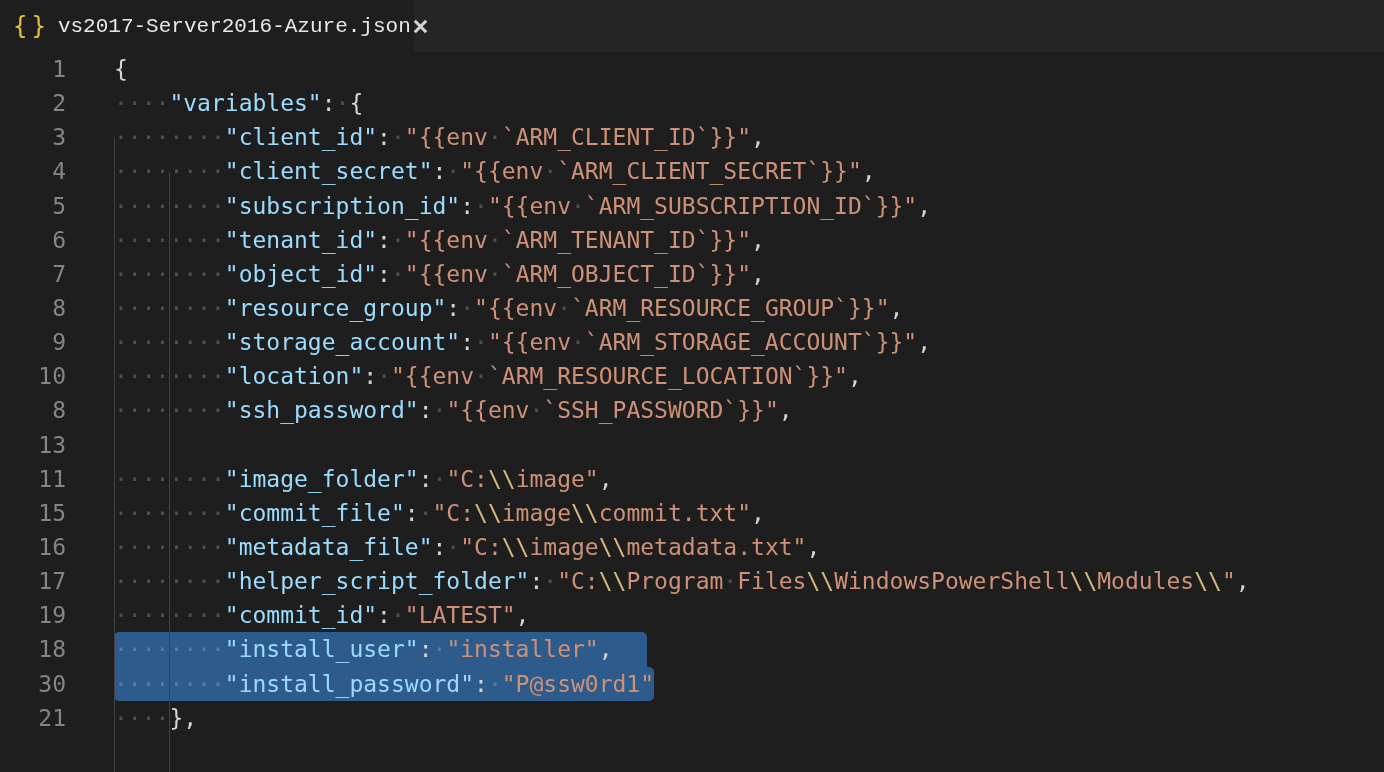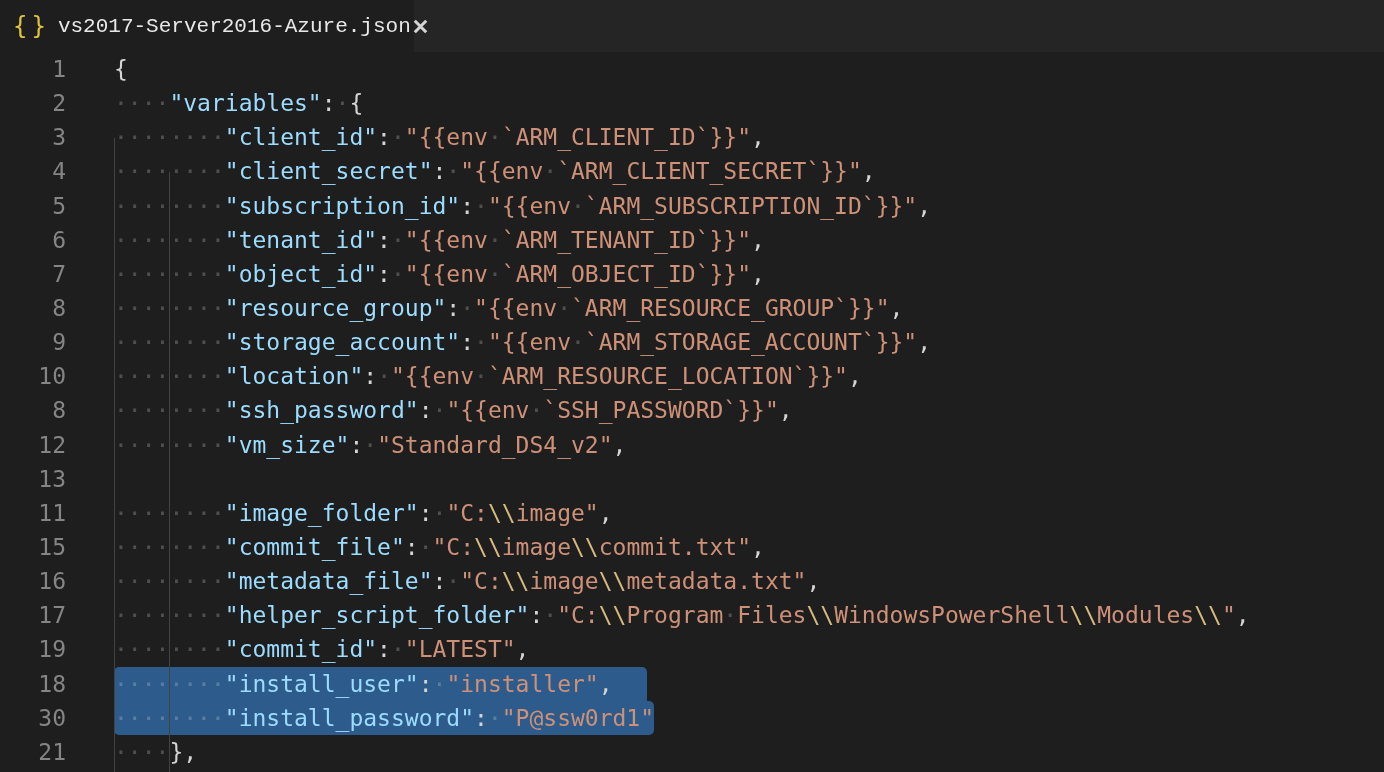--- a/index.html
+++ b/index.html
@@ -87,21 +87,20 @@
       <div class="code-row"><div class="gutter">2</div><div class="code"><span class="linewrap"><span class="tok-w">····</span><span class="tok-k">"variables"</span><span class="tok-p">:</span><span class="tok-w">·</span><span class="tok-p">{</span></span></div></div>
       <div class="code-row"><div class="gutter">3</div><div class="code"><span class="linewrap"><span class="tok-w">········</span><span class="tok-k">"client_id"</span><span class="tok-p">:</span><span class="tok-w">·</span><span class="tok-s">"{{env</span><span class="tok-w">·</span><span class="tok-s">`ARM_CLIENT_ID`}}"</span><span class="tok-p">,</span></span></div></div>
       <div class="code-row"><div class="gutter">4</div><div class="code"><span class="linewrap"><span class="tok-w">········</span><span class="tok-k">"client_secret"</span><span class="tok-p">:</span><span class="tok-w">·</span><span class="tok-s">"{{env</span><span class="tok-w">·</span><span class="tok-s">`ARM_CLIENT_SECRET`}}"</span><span class="tok-p">,</span></span></div></div>
       <div class="code-row"><div class="gutter">5</div><div class="code"><span class="linewrap"><span class="tok-w">········</span><span class="tok-k">"subscription_id"</span><span class="tok-p">:</span><span class="tok-w">·</span><span class="tok-s">"{{env</span><span class="tok-w">·</span><span class="tok-s">`ARM_SUBSCRIPTION_ID`}}"</span><span class="tok-p">,</span></span></div></div>
       <div class="code-row"><div class="gutter">6</div><div class="code"><span class="linewrap"><span class="tok-w">········</span><span class="tok-k">"tenant_id"</span><span class="tok-p">:</span><span class="tok-w">·</span><span class="tok-s">"{{env</span><span class="tok-w">·</span><span class="tok-s">`ARM_TENANT_ID`}}"</span><span class="tok-p">,</span></span></div></div>
       <div class="code-row"><div class="gutter">7</div><div class="code"><span class="linewrap"><span class="tok-w">········</span><span class="tok-k">"object_id"</span><span class="tok-p">:</span><span class="tok-w">·</span><span class="tok-s">"{{env</span><span class="tok-w">·</span><span class="tok-s">`ARM_OBJECT_ID`}}"</span><span class="tok-p">,</span></span></div></div>
       <div class="code-row"><div class="gutter">8</div><div class="code"><span class="linewrap"><span class="tok-w">········</span><span class="tok-k">"resource_group"</span><span class="tok-p">:</span><span class="tok-w">·</span><span class="tok-s">"{{env</span><span class="tok-w">·</span><span class="tok-s">`ARM_RESOURCE_GROUP`}}"</span><span class="tok-p">,</span></span></div></div>
       <div class="code-row"><div class="gutter">9</div><div class="code"><span class="linewrap"><span class="tok-w">········</span><span class="tok-k">"storage_account"</span><span class="tok-p">:</span><span class="tok-w">·</span><span class="tok-s">"{{env</span><span class="tok-w">·</span><span class="tok-s">`ARM_STORAGE_ACCOUNT`}}"</span><span class="tok-p">,</span></span></div></div>
       <div class="code-row"><div class="gutter">10</div><div class="code"><span class="linewrap"><span class="tok-w">········</span><span class="tok-k">"location"</span><span class="tok-p">:</span><span class="tok-w">·</span><span class="tok-s">"{{env</span><span class="tok-w">·</span><span class="tok-s">`ARM_RESOURCE_LOCATION`}}"</span><span class="tok-p">,</span></span></div></div>
       <div class="code-row"><div class="gutter">8</div><div class="code"><span class="linewrap"><span class="tok-w">········</span><span class="tok-k">"ssh_password"</span><span class="tok-p">:</span><span class="tok-w">·</span><span class="tok-s">"{{env</span><span class="tok-w">·</span><span class="tok-s">`SSH_PASSWORD`}}"</span><span class="tok-p">,</span></span></div></div>
-      <div class="code-row"><div class="gutter">12</div><div class="code"><span class="linewrap"><span class="tok-w">········</span><span class="tok-k">"vm_size"</span><span class="tok-p">:</span><span class="tok-w">·</span><span class="tok-s">"Standard_DS4_v2"</span><span class="tok-p">,</span></span></div></div>
       <div class="code-row"><div class="gutter">13</div><div class="code"><span class="linewrap"></span></div></div>
       <div class="code-row"><div class="gutter">11</div><div class="code"><span class="linewrap"><span class="tok-w">········</span><span class="tok-k">"image_folder"</span><span class="tok-p">:</span><span class="tok-w">·</span><span class="tok-s">"C:</span><span class="tok-e">\\</span><span class="tok-s">image"</span><span class="tok-p">,</span></span></div></div>
       <div class="code-row"><div class="gutter">15</div><div class="code"><span class="linewrap"><span class="tok-w">········</span><span class="tok-k">"commit_file"</span><span class="tok-p">:</span><span class="tok-w">·</span><span class="tok-s">"C:</span><span class="tok-e">\\</span><span class="tok-s">image</span><span class="tok-e">\\</span><span class="tok-s">commit.txt"</span><span class="tok-p">,</span></span></div></div>
       <div class="code-row"><div class="gutter">16</div><div class="code"><span class="linewrap"><span class="tok-w">········</span><span class="tok-k">"metadata_file"</span><span class="tok-p">:</span><span class="tok-w">·</span><span class="tok-s">"C:</span><span class="tok-e">\\</span><span class="tok-s">image</span><span class="tok-e">\\</span><span class="tok-s">metadata.txt"</span><span class="tok-p">,</span></span></div></div>
       <div class="code-row"><div class="gutter">17</div><div class="code"><span class="linewrap"><span class="tok-w">········</span><span class="tok-k">"helper_script_folder"</span><span class="tok-p">:</span><span class="tok-w">·</span><span class="tok-s">"C:</span><span class="tok-e">\\</span><span class="tok-s">Program</span><span class="tok-w">·</span><span class="tok-s">Files</span><span class="tok-e">\\</span><span class="tok-s">WindowsPowerShell</span><span class="tok-e">\\</span><span class="tok-s">Modules</span><span class="tok-e">\\</span><span class="tok-s">"</span><span class="tok-p">,</span></span></div></div>
       <div class="code-row"><div class="gutter">19</div><div class="code"><span class="linewrap"><span class="tok-w">········</span><span class="tok-k">"commit_id"</span><span class="tok-p">:</span><span class="tok-w">·</span><span class="tok-s">"LATEST"</span><span class="tok-p">,</span></span></div></div>
       <div class="code-row"><div class="gutter">18</div><div class="code"><span class="linewrap sel sel-first"><span class="tok-w">········</span><span class="tok-k">"install_user"</span><span class="tok-p">:</span><span class="tok-w">·</span><span class="tok-s">"installer"</span><span class="tok-p">,</span></span></div></div>
       <div class="code-row"><div class="gutter">30</div><div class="code"><span class="linewrap sel sel-last"><span class="tok-w">········</span><span class="tok-k">"install_password"</span><span class="tok-p">:</span><span class="tok-w">·</span><span class="tok-s">"P@ssw0rd1"</span></span></div></div>
       <div class="code-row"><div class="gutter">21</div><div class="code"><span class="linewrap"><span class="tok-w">····</span><span class="tok-p">},</span></span></div></div>
     </div>

